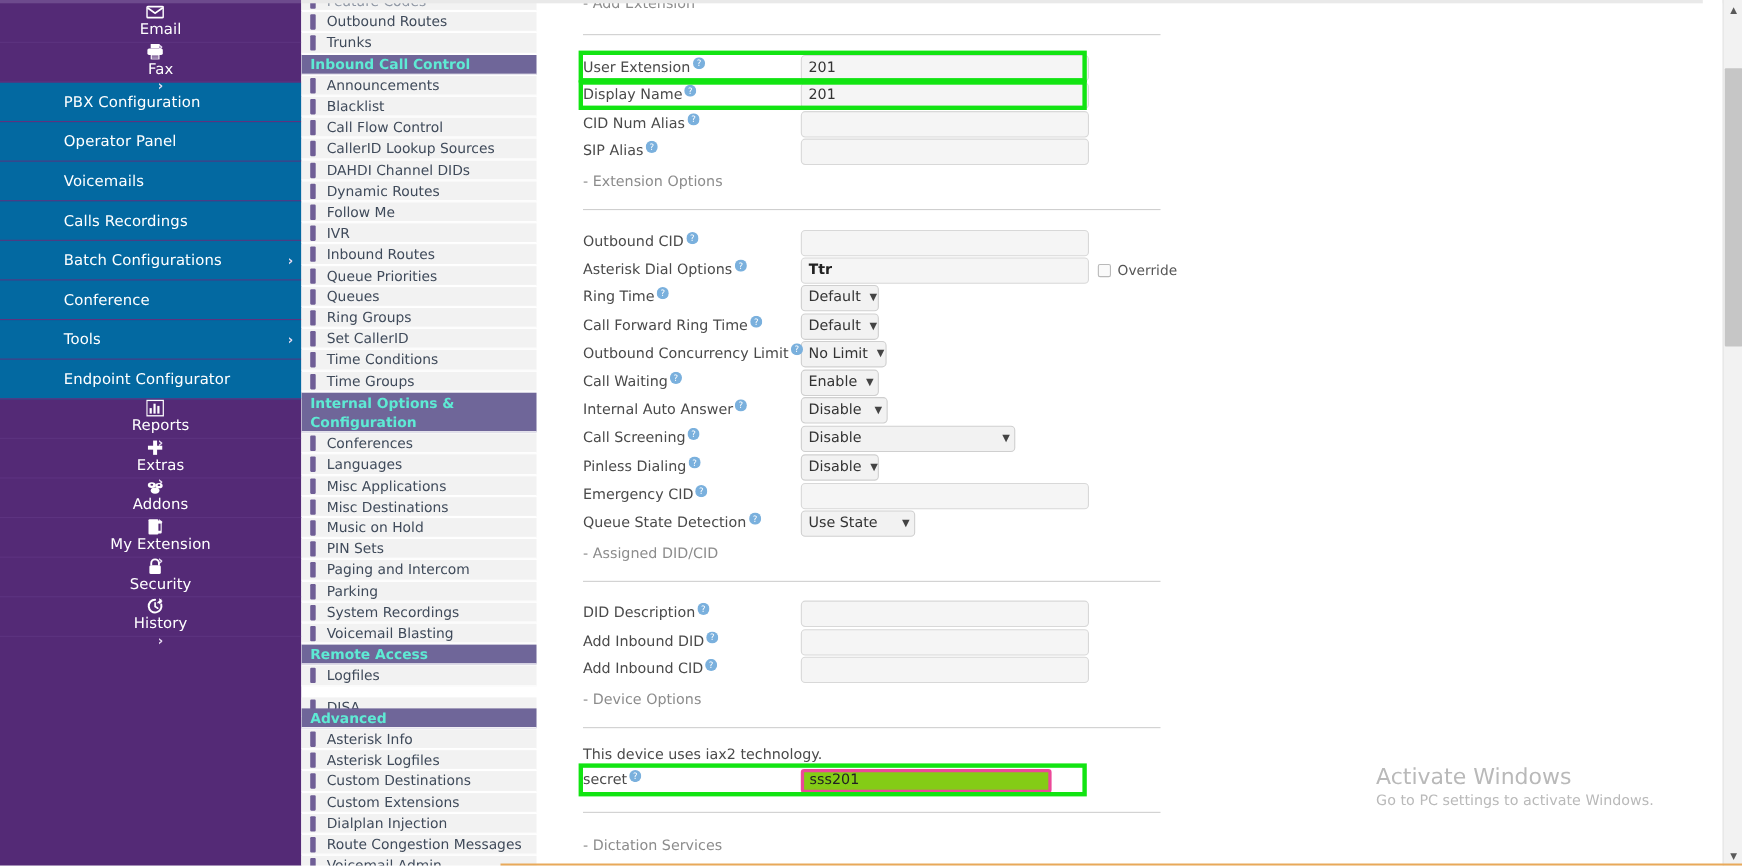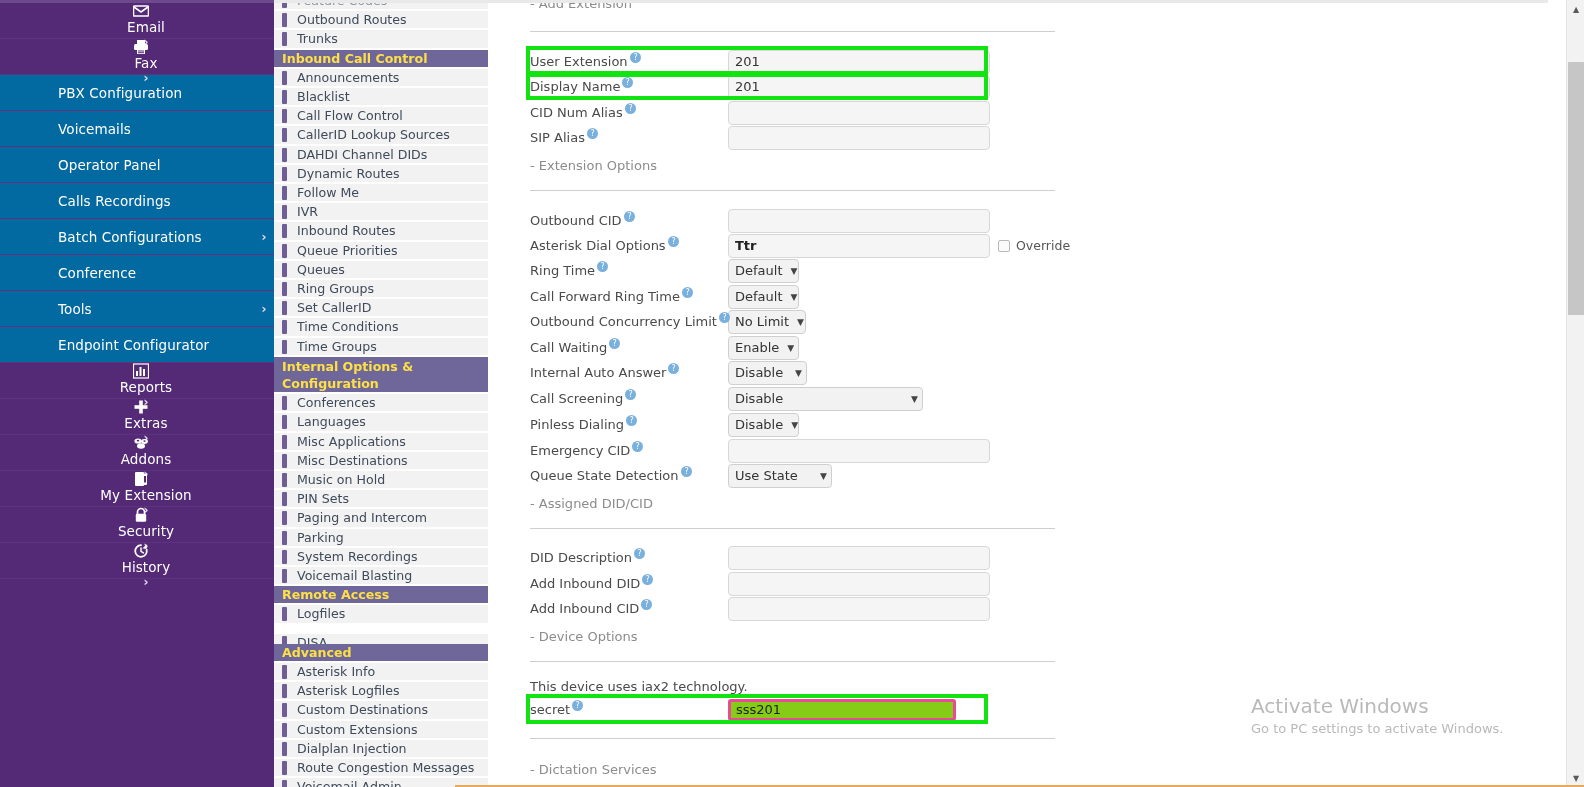--- a/index.html
+++ b/index.html
@@ -78,21 +78,21 @@
   .nv::before {
     content: "";
     position: absolute;
     left: 8px; top: 2px;
     width: 5px; height: 14px;
     background: #6f5e96;
     border-radius: 1px;
   }
   .nv.hdr {
     background: #6f6699;
-    color: #fde047;
+    color: #5eead4;
     padding-left: 8px;
     font-weight: bold;
     border-bottom: 1px solid #ffffff;
   }
   .nv.hdr::before { display: none; }
   .nv.hdr.two { height: 36.4px; line-height: 17px; white-space: normal; padding-top: 1px; }
   .nv.clipped { color: #8e96a3; }
 
   
   #main {
@@ -283,25 +283,25 @@
           </svg>
         </span>
         <span class="sb-label">Fax</span>
         <span class="sb-chev">›</span>
       </div>
       <div class="sb-sub">
         <span class="sb-label">PBX Configuration</span>
         <span class="sb-chev"></span>
       </div>
       <div class="sb-sub">
+        <span class="sb-label">Operator Panel</span>
+        <span class="sb-chev"></span>
+      </div>
+      <div class="sb-sub">
         <span class="sb-label">Voicemails</span>
-        <span class="sb-chev"></span>
-      </div>
-      <div class="sb-sub">
-        <span class="sb-label">Operator Panel</span>
         <span class="sb-chev"></span>
       </div>
       <div class="sb-sub">
         <span class="sb-label">Calls Recordings</span>
         <span class="sb-chev"></span>
       </div>
       <div class="sb-sub">
         <span class="sb-label">Batch Configurations</span>
         <span class="sb-chev">›</span>
       </div>

